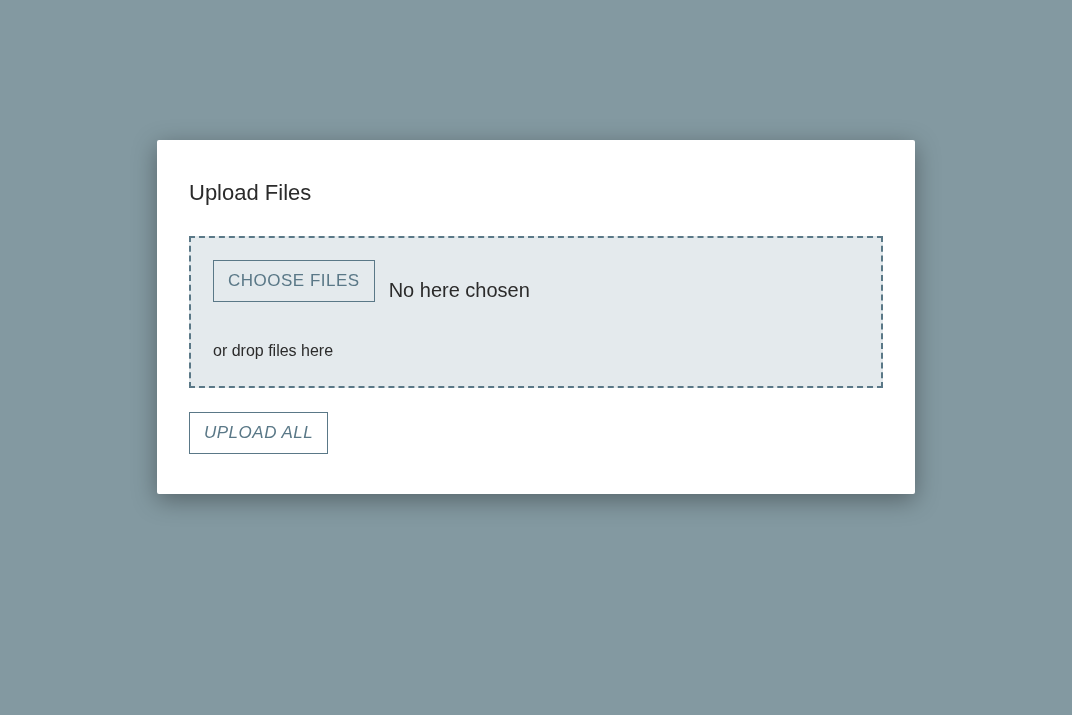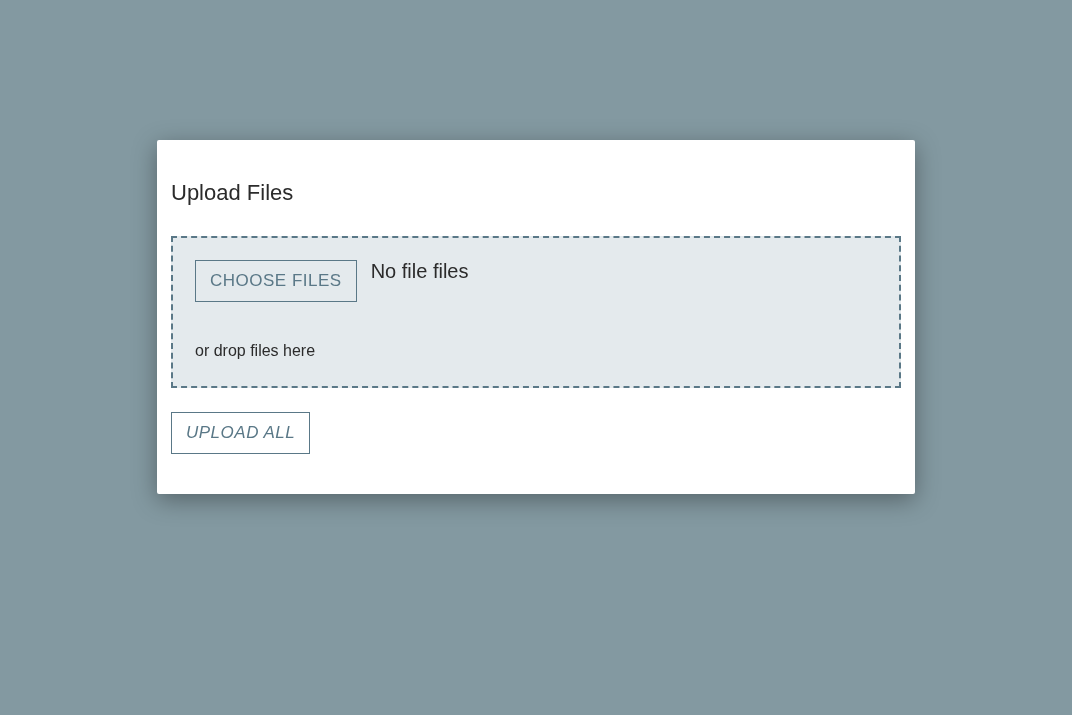--- a/index.html
+++ b/index.html
@@ -13,39 +13,39 @@
       width: 1072px;
       height: 715px;
       padding-top: 140px;
       display: flex;
       justify-content: center;
       align-items: flex-start;
     }
     .card {
       background: #ffffff;
       width: 758px;
-      padding: 40px 14px;
+      padding: 40px 32px;
       box-shadow: 0 6px 24px rgba(0,0,0,0.35);
       border-radius: 2px;
     }
     .title {
       font-size: 22px;
       color: #2b2b2b;
       margin-bottom: 30px;
       font-weight: normal;
     }
     .dropzone {
       background: #e4eaed;
       border: 2px dashed #5a7887;
       padding: 22px 22px 26px 22px;
       margin-bottom: 24px;
     }
     .file-row {
       display: flex;
-      align-items: flex-start;
+      align-items: flex-end;
       gap: 14px;
       margin-bottom: 40px;
     }
     .btn {
       background: transparent;
       border: 1px solid #5a7887;
       color: #5a7887;
       font-size: 17px;
       letter-spacing: 0.5px;
       padding: 10px 14px;
@@ -67,19 +67,19 @@
   </style>
 </head>
 <body>
 
 <div class="card">
   <h2 class="title">Upload Files</h2>
 
   <div class="dropzone">
     <div class="file-row">
       <button class="btn">CHOOSE FILES</button>
-      <span class="file-status">No file files</span>
+      <span class="file-status">No here chosen</span>
     </div>
     <div class="drop-text">or drop files here</div>
   </div>
 
   <button class="btn upload-all">UPLOAD ALL</button>
 </div>
 
 </body></html>

